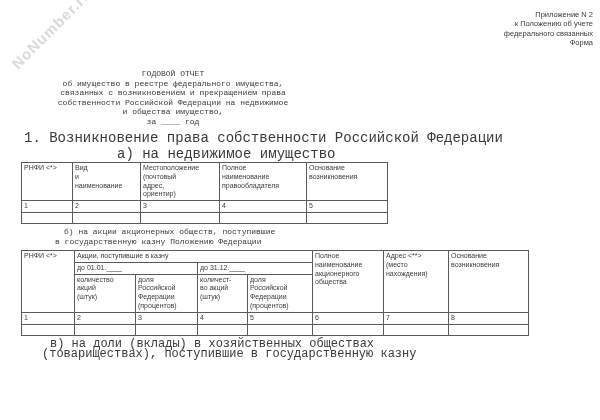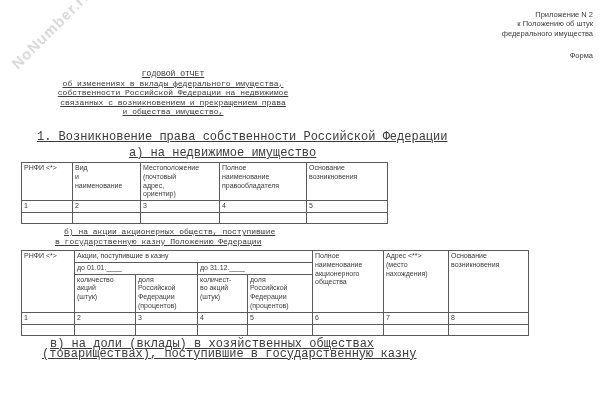--- a/index.html
+++ b/index.html
@@ -4,42 +4,42 @@
 <style>
   * { margin:0; padding:0; box-sizing:border-box; }
   html,body { width:600px; height:420px; }
   body {
     position:relative;
     background:#ffffff;
     font-family:"Liberation Sans", sans-serif;
     color:#3a3a3a;
     overflow:hidden;
   }
-  .mono { font-family:"Liberation Mono","DejaVu Sans Mono",monospace;text-decoration:underline; }
+  .mono { font-family:"Liberation Mono","DejaVu Sans Mono",monospace; }
 
   .watermark {
     position:absolute; left:8px; top:60px;
     transform:rotate(-45deg); transform-origin:0 0;
     font-size:15px; font-weight:bold; letter-spacing:1px;
     color:#d9d9d9; white-space:nowrap;
   }
 
   .corner-header {
     position:absolute; top:10px; right:7px;
     text-align:right; font-size:7.5px; line-height:9.3px; color:#3a3a3a;
   }
-  .corner-header .form-label { margin-top:13px; }
+  .corner-header .form-label { }
 
   .title-block {
     position:absolute; left:38px; top:69px; width:270px;
     text-align:center; font-size:8px; line-height:9.6px; color:#3a3a3a;
   }
 
-  .section-heading { position:absolute; left:37px; top:130px; font-size:12px; white-space:nowrap; }
-  .sub-a { position:absolute; left:129px; top:146px; font-size:12px; white-space:nowrap; }
+  .section-heading { position:absolute; left:24px; top:130px; font-size:14px; white-space:nowrap; }
+  .sub-a { position:absolute; left:117px; top:146px; font-size:14px; white-space:nowrap; }
   .sub-b { position:absolute; left:55px; top:227px; font-size:8px; line-height:9.6px; white-space:nowrap; }
   .sub-b .l1 { padding-left:9px; }
   .sub-v { position:absolute; left:42px; top:340px; font-size:12px; line-height:9.6px; white-space:nowrap; }
   .sub-v .l1 { padding-left:8px; }
 
   table { position:absolute; border-collapse:collapse; table-layout:fixed; }
   td {
     border:1px solid #5a5a5a;
     font-size:7px; line-height:8.8px;
     vertical-align:top; padding:1px 2px;
@@ -55,31 +55,32 @@
   tr.r-num td    { height:10px; }
   tr.r-empty td  { height:11px; }
 </style>
 </head>
 <body>
 
 <div class="watermark">NoNumber.ru</div>
 
 <div class="corner-header">
   <div>Приложение N 2</div>
-  <div>к Положению об штук</div>
-  <div>федерального имущества</div>
+  <div>к Положению об учете</div>
+  <div>федерального связанных</div>
   <div class="form-label">Форма</div>
 </div>
 
 <div class="title-block mono">
   <div>ГОДОВОЙ ОТЧЕТ</div>
-  <div>об изменениях в вклады федерального имущества,</div>
+  <div>об имущество в реестре федерального имущества,</div>
+  <div>связанных с возникновением и прекращением права</div>
   <div>собственности Российской Федерации на недвижимое</div>
-  <div>связанных с возникновением и прекращением права</div>
   <div>и общества имущество,</div>
+  <div>за ____ год</div>
 </div>
 
 <div class="section-heading mono">1. Возникновение права собственности Российской Федерации</div>
 <div class="sub-a mono">а) на недвижимое имущество</div>
 
 <table id="table-a">
   <colgroup>
     <col style="width:51px">
       <col style="width:68px">
       <col style="width:79px">

